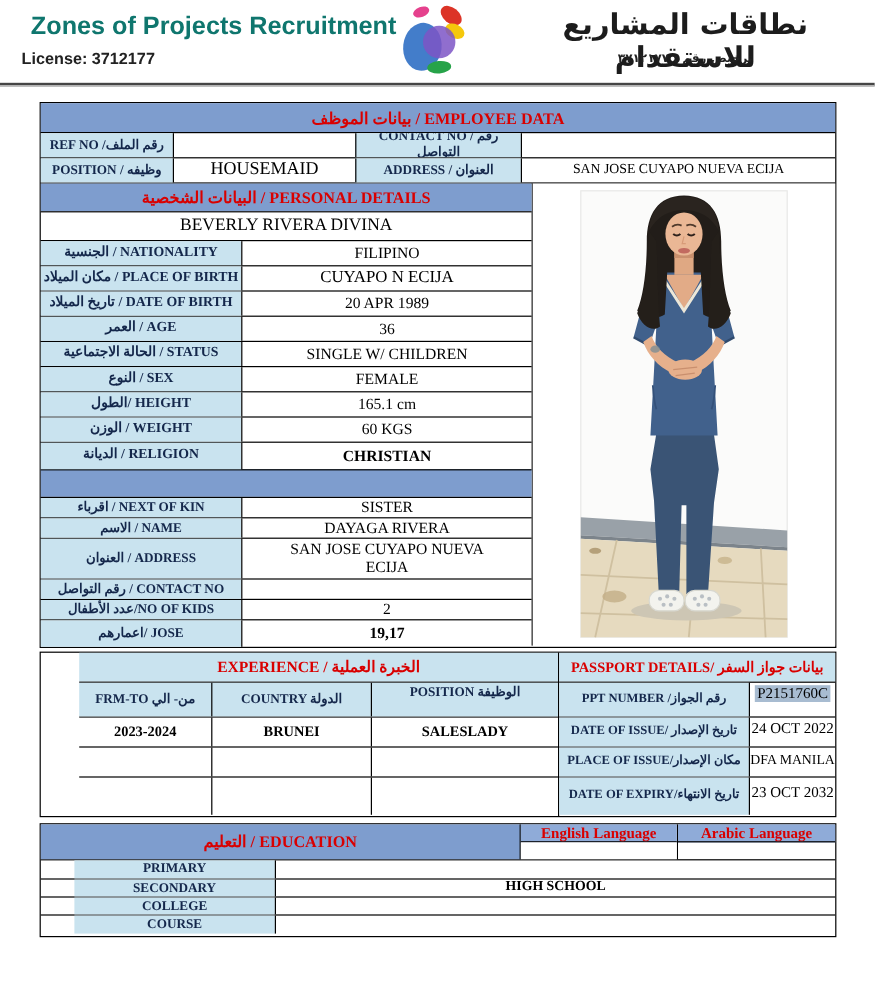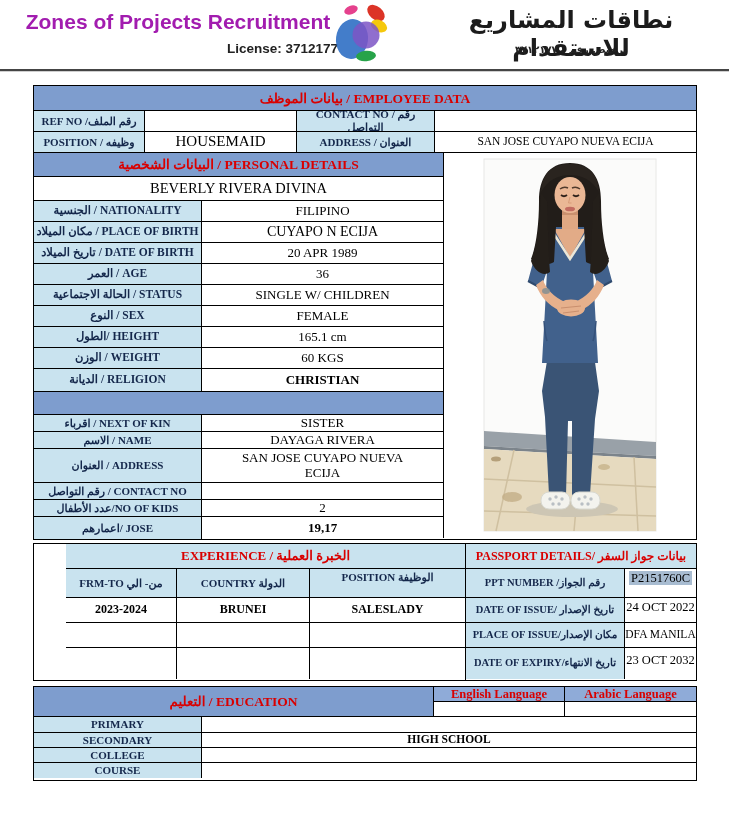--- a/index.html
+++ b/index.html
@@ -2,22 +2,22 @@
 <html><head>
 <meta charset="utf-8">
 <style>
   * { margin:0; padding:0; box-sizing:border-box; }
   body { background:#ffffff; }
   .sheet { position:relative; width:729px; height:832px; background:#fff;
            font-family:"Liberation Serif", serif; color:#000; overflow:hidden; }
 
   
   .lh-company { position:absolute; left:18px; top:10px; width:320px; text-align:center;
-                font-family:"Liberation Sans", sans-serif; font-size:21px; font-weight:600; color:#a21caf; }
-  .lh-license { position:absolute; left:18px; top:41px; width:320px; text-align:right;
+                font-family:"Liberation Sans", sans-serif; font-size:21px; font-weight:600; color:#0f766e; }
+  .lh-license { position:absolute; left:18px; top:41px; width:320px; text-align:left;
                 font-family:"Liberation Sans", sans-serif; font-size:13.5px; font-weight:600; color:#222; }
   .lh-logo { position:absolute; left:331px; top:1px; width:64px; height:64px; }
   .lh-company-ar { position:absolute; left:418px; top:6px; width:306px; text-align:center;
                    font-family:"DejaVu Sans", sans-serif; font-size:24px; font-weight:600; color:#1c1c1c; }
   .lh-license-ar { position:absolute; left:418px; top:44px; width:306px; text-align:center;
                    font-family:"DejaVu Sans", sans-serif; font-size:10px; font-weight:600; color:#222; }
   .lh-rule { position:absolute; left:0; top:69px; width:729px; height:3px;
              background:#454545; border-bottom:1px solid #cfcfcf; }
 
   
@@ -62,21 +62,21 @@
   
   #blockC { left:33px; top:686px; width:664px; height:95px; }
   #edu-top { display:flex; height:29px; }
   #edu-head { width:400px; border-right:1px solid #000; }
   .lang-col { width:131px; border-right:1px solid #000; display:flex; flex-direction:column; }
   .lang-col.last { border-right:none; flex:1;gap:32px; }
   .lang-hdr { height:15px; display:flex; align-items:center; justify-content:center;
               background:#8fabd8; color:#d90000; font-weight:bold; font-size:12.5px;
               border-bottom:1px solid #000; }
   .lang-val { flex:1; background:#fff; }
-  .edu-l { width:167px; font-size:11px; }
+  .edu-l { width:167px; font-size:11px;margin-left:28px; }
   .edu-v { flex:1; font-size:11.5px; }
   .h16{height:16px} .h15{height:15px}
 </style>
 </head>
 <body>
 
 <div class="sheet">
 
   <div class="lh-company">Zones of Projects Recruitment</div>
   <div class="lh-license">License: 3712177</div>

